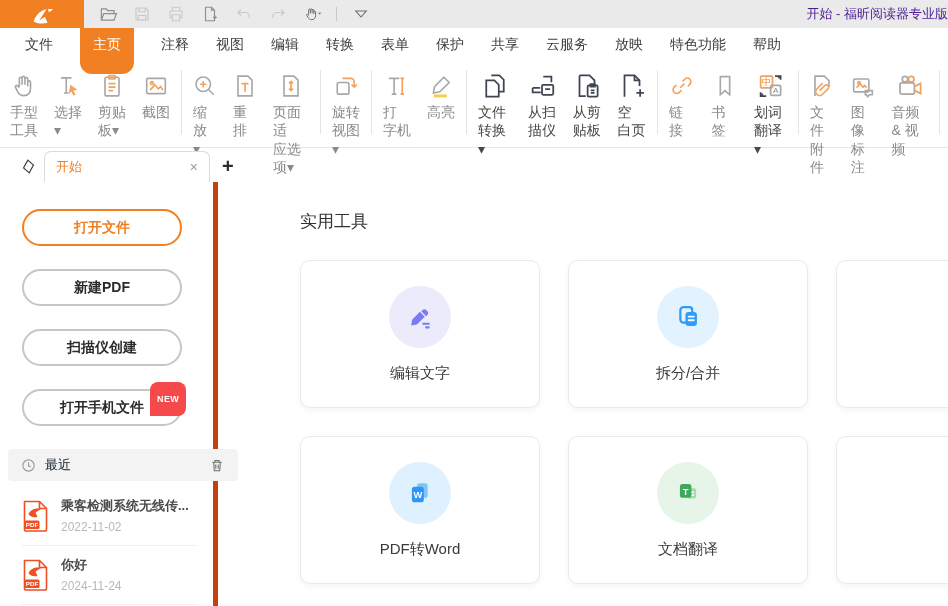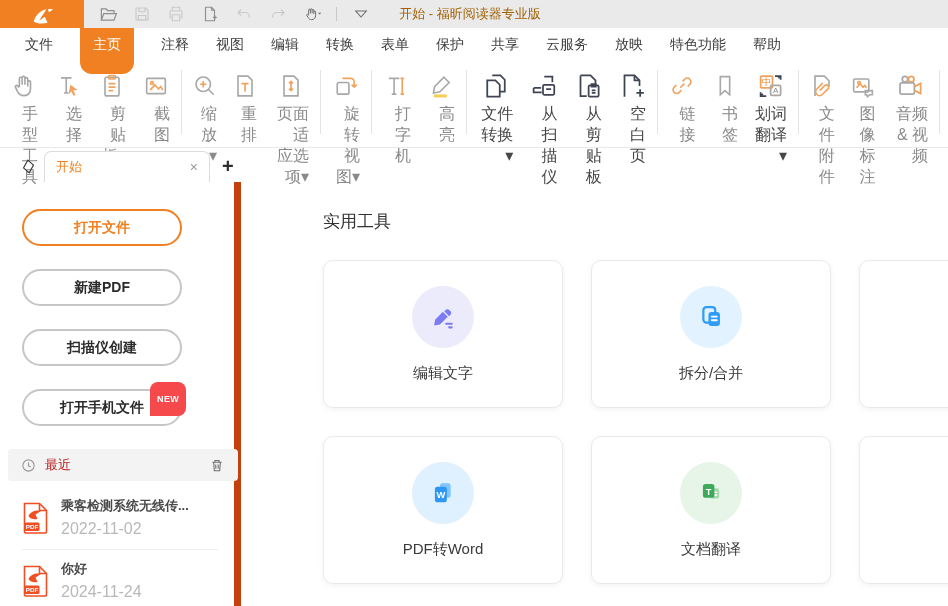--- a/index.html
+++ b/index.html
@@ -7,60 +7,60 @@
     font-family:"Liberation Sans","DejaVu Sans",sans-serif; }
 
   
   .titlebar { height:28px; background:#EAEAEA; display:flex; align-items:center; position:relative; }
   .logo-block { width:84px; height:28px; background:#F08021; display:flex; align-items:center; justify-content:center; }
   .qat { display:flex; align-items:center; margin-left:14px; gap:14px; }
   .qat .qbtn { width:20px; height:20px; display:flex; align-items:center; justify-content:center; }
   .qat svg { stroke:#8E8E8E; fill:none; stroke-width:1.5; }
   .qat .disabled svg { stroke:#C9C9C9; }
   .qat-sep { width:1px; height:14px; background:#C9C9C9; }
-  .win-title { position:absolute; left:0; right:8px; text-align:center; font-size:13px; color:#a16207; pointer-events:none; }
+  .win-title { position:absolute; left:0; right:0; text-align:right; font-size:13px; color:#4c1d95; pointer-events:none; }
 
   
   .menubar { height:34px; background:#fff; display:flex; align-items:center; padding-left:25px; gap:27px; }
   .menu-item { font-size:14px; color:#3C3C3C; cursor:default; }
   .menu-item.active { background:#F08021; color:#fff; padding:20px 13px; border-radius:12px; }
 
   
   .ribbon { height:86px; background:#fff; border-bottom:1px solid #E8E8E8; display:flex; align-items:flex-start; padding-left:2px; white-space:nowrap; }
   .rgroup { display:flex; }
   .rsep { width:1px; height:64px; background:#E4E4E4; margin:8px 3px 0; flex:none; }
   .tool { display:flex; flex-direction:column; align-items:center; padding:7px 8px 2px; min-width:40px; }
   .t-icon { height:34px; display:flex; align-items:center; justify-content:center; }
   .t-icon svg { stroke-width:1.4; fill:none; }
-  .t-label { font-size:16px; line-height:1.32; color:#8A8A8A; text-align:right; white-space:pre-line; }
+  .t-label { font-size:14px; line-height:1.32; color:#8A8A8A; text-align:left; white-space:pre-line; }
   .tool.dark .t-label { color:#474747; }
   .g { stroke:#A8A8A8; } .o { stroke:#F0A35F; } .of { fill:#F0A35F; stroke:none; }
   .d { stroke:#3E4452; }
 
   
   .tabbar { height:34px; display:flex; align-items:flex-end; padding-left:16px; }
   .start-ico { width:24px; height:28px; display:flex; align-items:center; justify-content:center; margin-bottom:2px; }
   .tab { width:166px; height:31px; background:#fff; border:1px solid #DCDCDC; border-bottom:none; border-radius:7px 7px 0 0; display:flex; align-items:center; justify-content:space-between; padding:0 11px; margin-left:4px; }
   .tab-label { color:#F08021; font-size:13px; }
   .tab-close { color:#9A9A9A; font-size:14px; cursor:default; }
   .tab-new { font-size:20px; color:#2E2E2E; margin:0 0 4px 12px; font-weight:700; }
 
   
   .content { display:flex; height:424px; }
-  .sidebar { width:241px; flex:none; border-right:7px solid #c2410c; padding-top:27px; }
+  .sidebar { width:218px; flex:none; border-right:5px solid #c2410c; padding-top:27px; }
   .side-btn { position:relative; display:block; width:160px; height:37px; margin:0 0 23px 22px; border-radius:19px; border:2px solid #C6C6C6; background:#fff; font-size:14px; font-weight:700; color:#2B2B2B; font-family:inherit; }
   .side-btn.primary { border-color:#F08021; color:#F08021; }
   .badge { position:absolute; top:-9px; right:-6px; background:#F5494B; color:#fff; font-size:9px; font-weight:700; padding:12px 7px; border-radius:8px 8px 8px 0; letter-spacing:.3px; }
   .recent-hd { width:230px; height:32px; margin:0 0 6px 8px; background:#F3F3F3; border-radius:4px; display:flex; align-items:center; padding:0 13px; }
-  .recent-hd .title { font-size:13px; color:#b91c1c; margin-left:9px; flex:1; }
+  .recent-hd .title { font-size:13px; color:#0f172a; margin-left:9px; flex:1; }
   .file-item { display:flex; align-items:center; margin:0 16px 0 22px; padding:10px 0 11px; border-bottom:1px solid #EFEFEF; }
   .pdf-ico { width:27px; height:32px; flex:none; }
   .f-meta { margin-left:12px; min-width:0; }
   .f-name { font-size:13px; color:#4A4A4A; white-space:nowrap; overflow:hidden; max-width:158px;font-weight:bold; }
-  .f-date { font-size:16px; color:#B8B8B8; margin-top:5px; }
+  .f-date { font-size:12px; color:#B8B8B8; margin-top:5px; }
 
   .main { flex:1; padding:28px 0 0 82px; overflow:hidden; }
   .main h2 { font-size:17px; font-weight:400; color:#333; margin-bottom:27px; }
   .cards { display:grid; grid-template-columns:repeat(3,240px); column-gap:48px; row-gap:27px;gap:28px; }
   .card { width:240px; height:148px; background:#fff; border:1px solid #EAEAEA; border-radius:10px; box-shadow:0 2px 6px rgba(0,0,0,.05); display:flex; flex-direction:column; align-items:center; justify-content:center; }
   .c-circle { width:62px; height:62px; border-radius:50%; display:flex; align-items:center; justify-content:center; }
   .c-label { margin-top:16px; font-size:15px; color:#3A3A3A; }
 </style>
 </head>
 <body>

